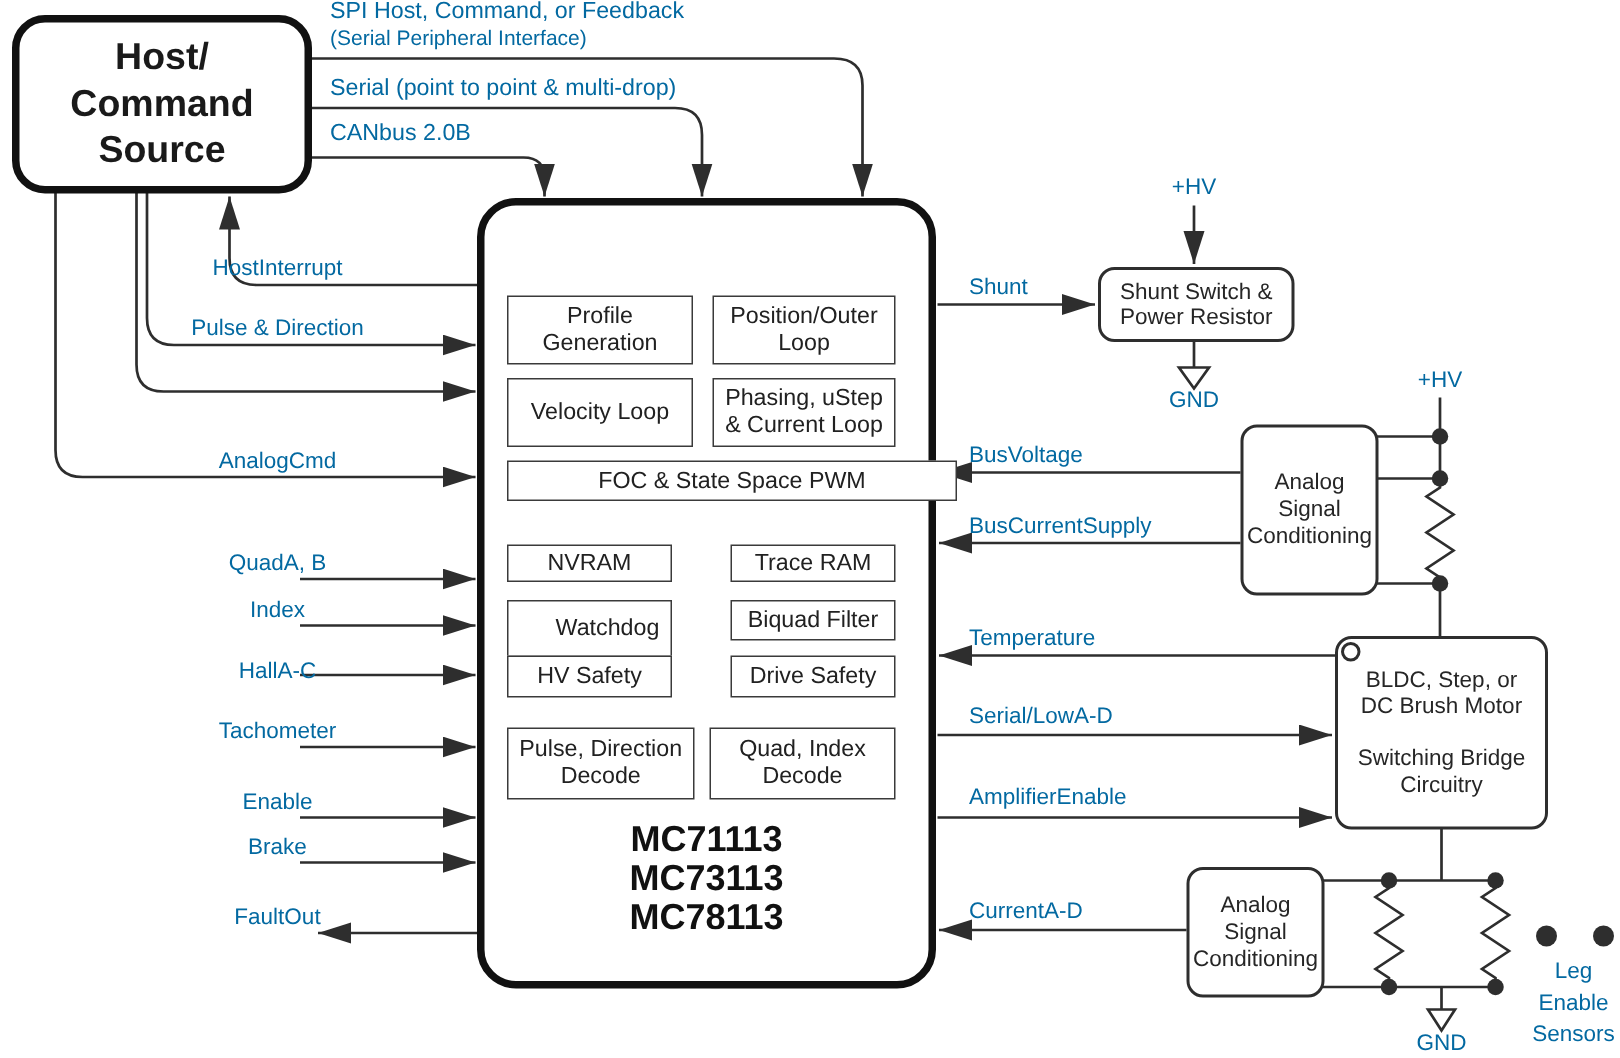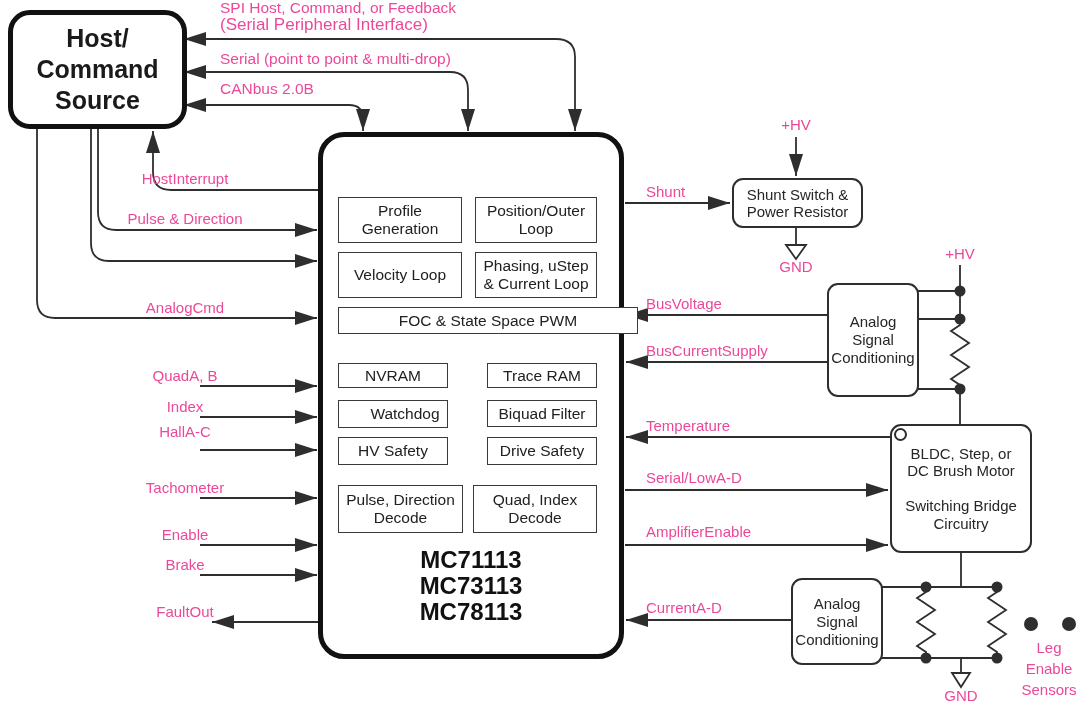--- a/index.html
+++ b/index.html
@@ -2,21 +2,21 @@
 <html><head>
 <meta charset="utf-8">
 <style>
   html,body{margin:0;padding:0;background:#fff;}
   .stage{
     position:relative;width:1080px;height:705px;background:#fff;overflow:hidden;
     font-family:"Liberation Sans",sans-serif;color:#262626;
   }
   .stage svg{position:absolute;left:0;top:0;}
   .label{
-    position:absolute;font-size:15px;line-height:16px;color:#ec4899;
+    position:absolute;font-size:15px;line-height:16px;color:#0369a1;
     white-space:pre-line;
   }
   .lr{text-align:center;width:230px;}
   .ctr{transform:translateX(-50%);text-align:center;}
   .box{
     position:absolute;background:#fff;border:2px solid #2e2e2e;border-radius:11px;
     display:flex;align-items:center;justify-content:center;text-align:center;
     font-size:15px;line-height:18px;white-space:pre-line;box-sizing:border-box;
   }
   .thick{border:5px solid #111;}
@@ -98,35 +98,35 @@
         <circle cx="926" cy="587" r="5.5"></circle>
         <circle cx="997" cy="587" r="5.5"></circle>
         <circle cx="926" cy="658" r="5.5"></circle>
         <circle cx="997" cy="658" r="5.5"></circle>
         <circle cx="1031" cy="624" r="7"></circle>
         <circle cx="1069" cy="624" r="7"></circle>
       </g>
     </g>
   </svg>
 
-  <div class="box thick host" style="left:8px;top:10px;width:179px;height:119px;">Host/
+  <div class="box thick host" style="left:8px;top:10px;width:200px;height:119px;">Host/
 Command
 Source</div>
 
   <div class="label" style="left:220px;top:0px;font-size:15.5px;">SPI Host, Command, or Feedback</div>
-  <div class="label" style="left:220px;top:17px;font-size:17px;">(Serial Peripheral Interface)</div>
+  <div class="label" style="left:220px;top:17px;font-size:14px;">(Serial Peripheral Interface)</div>
   <div class="label" style="left:220px;top:51px;font-size:15.5px;">Serial (point to point &amp; multi-drop)</div>
   <div class="label" style="left:220px;top:81px;font-size:15.5px;">CANbus 2.0B</div>
 
   <div class="label lr" style="left:70px;top:171px;">HostInterrupt</div>
   <div class="label lr" style="left:70px;top:211px;">Pulse &amp; Direction</div>
   <div class="label lr" style="left:70px;top:300px;">AnalogCmd</div>
   <div class="label lr" style="left:70px;top:368px;">QuadA, B</div>
   <div class="label lr" style="left:70px;top:399px;">Index</div>
-  <div class="label lr" style="left:70px;top:424px;">HallA-C</div>
+  <div class="label lr" style="left:70px;top:440px;">HallA-C</div>
   <div class="label lr" style="left:70px;top:480px;">Tachometer</div>
   <div class="label lr" style="left:70px;top:527px;">Enable</div>
   <div class="label lr" style="left:70px;top:557px;">Brake</div>
   <div class="label lr" style="left:70px;top:604px;">FaultOut</div>
 
   <div class="label" style="left:646px;top:184px;">Shunt</div>
   <div class="label" style="left:646px;top:296px;">BusVoltage</div>
   <div class="label" style="left:646px;top:343px;">BusCurrentSupply</div>
   <div class="label" style="left:646px;top:418px;">Temperature</div>
   <div class="label" style="left:646px;top:470px;">Serial/LowA-D</div>
@@ -146,21 +146,21 @@
   <div class="ibox" style="left:338px;top:197px;width:124px;height:46px;">Profile
 Generation</div>
   <div class="ibox" style="left:475px;top:197px;width:122px;height:46px;">Position/Outer
 Loop</div>
   <div class="ibox" style="left:338px;top:252px;width:124px;height:46px;">Velocity Loop</div>
   <div class="ibox" style="left:475px;top:252px;width:122px;height:46px;">Phasing, uStep
 &amp; Current Loop</div>
   <div class="ibox" style="left:338px;top:307px;width:300px;height:27px;">FOC &amp; State Space PWM</div>
   <div class="ibox" style="left:338px;top:363px;width:110px;height:25px;">NVRAM</div>
   <div class="ibox" style="left:487px;top:363px;width:110px;height:25px;">Trace RAM</div>
-  <div class="ibox" style="left:338px;top:400px;width:110px;height:28px;padding-left:24px;">Watchdog</div>
+  <div class="ibox" style="left:338px;top:400px;width:110px;height:38px;padding-left:24px;">Watchdog</div>
   <div class="ibox" style="left:487px;top:400px;width:110px;height:27px;">Biquad Filter</div>
   <div class="ibox" style="left:338px;top:437px;width:110px;height:28px;">HV Safety</div>
   <div class="ibox" style="left:487px;top:437px;width:110px;height:28px;">Drive Safety</div>
   <div class="ibox" style="left:338px;top:485px;width:125px;height:48px;">Pulse, Direction
 Decode</div>
   <div class="ibox" style="left:473px;top:485px;width:124px;height:48px;">Quad, Index
 Decode</div>
   <div class="partnums">MC71113
 MC73113
 MC78113</div>

